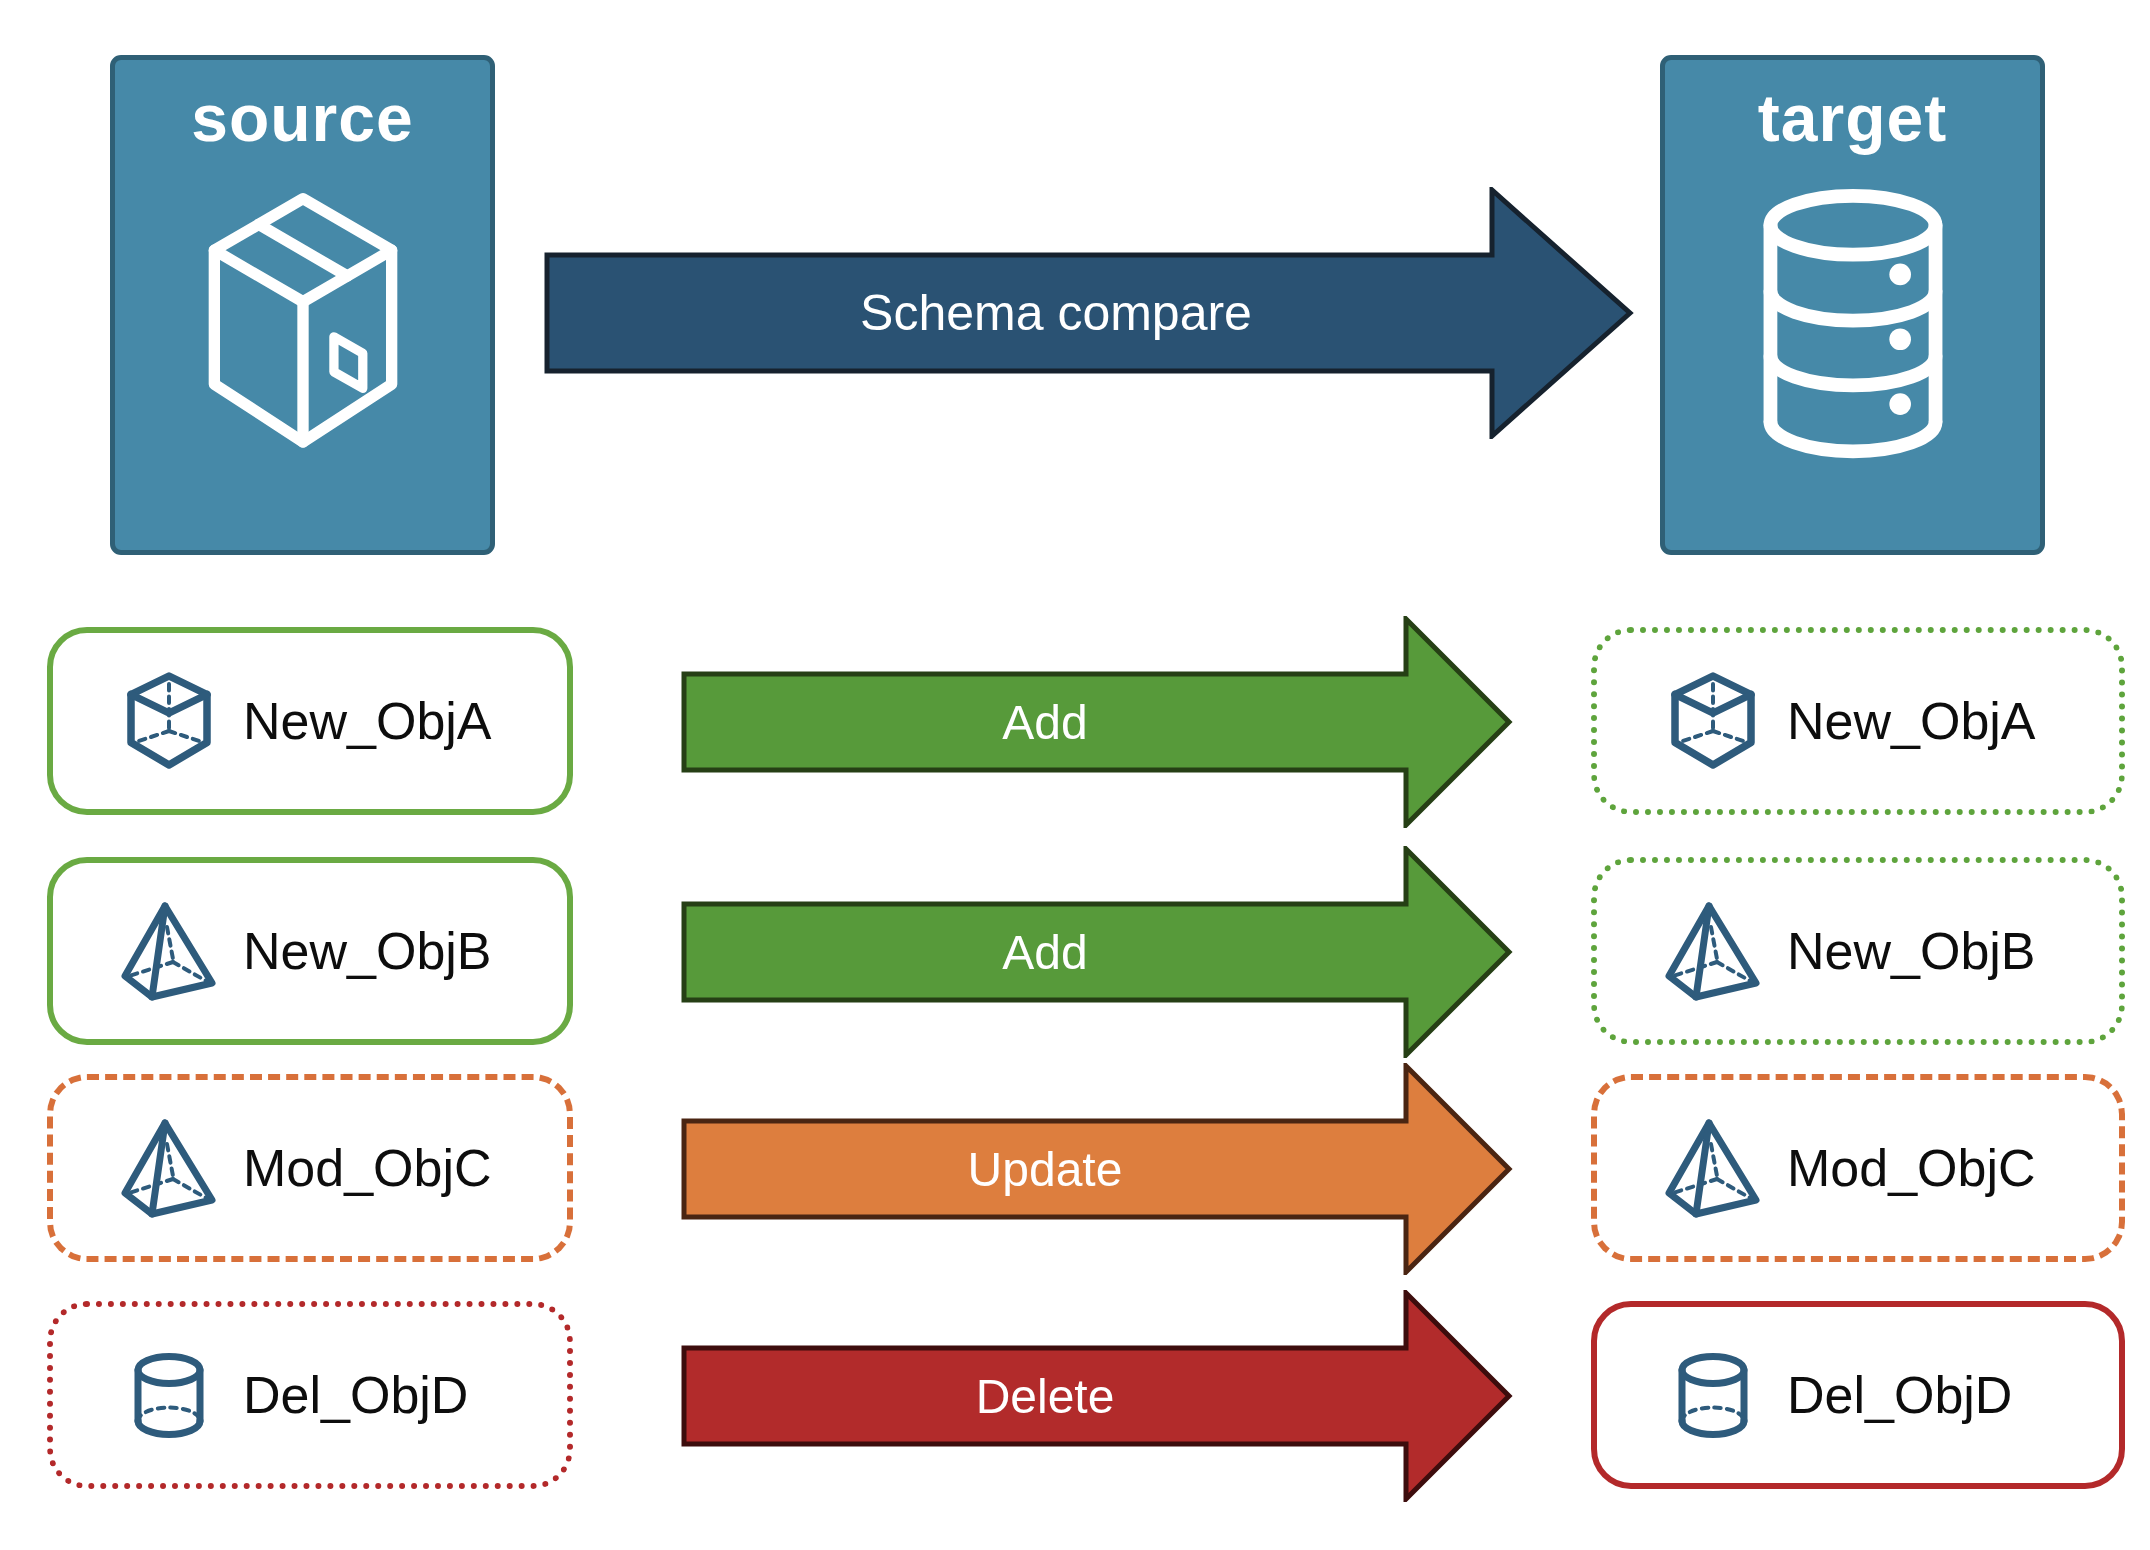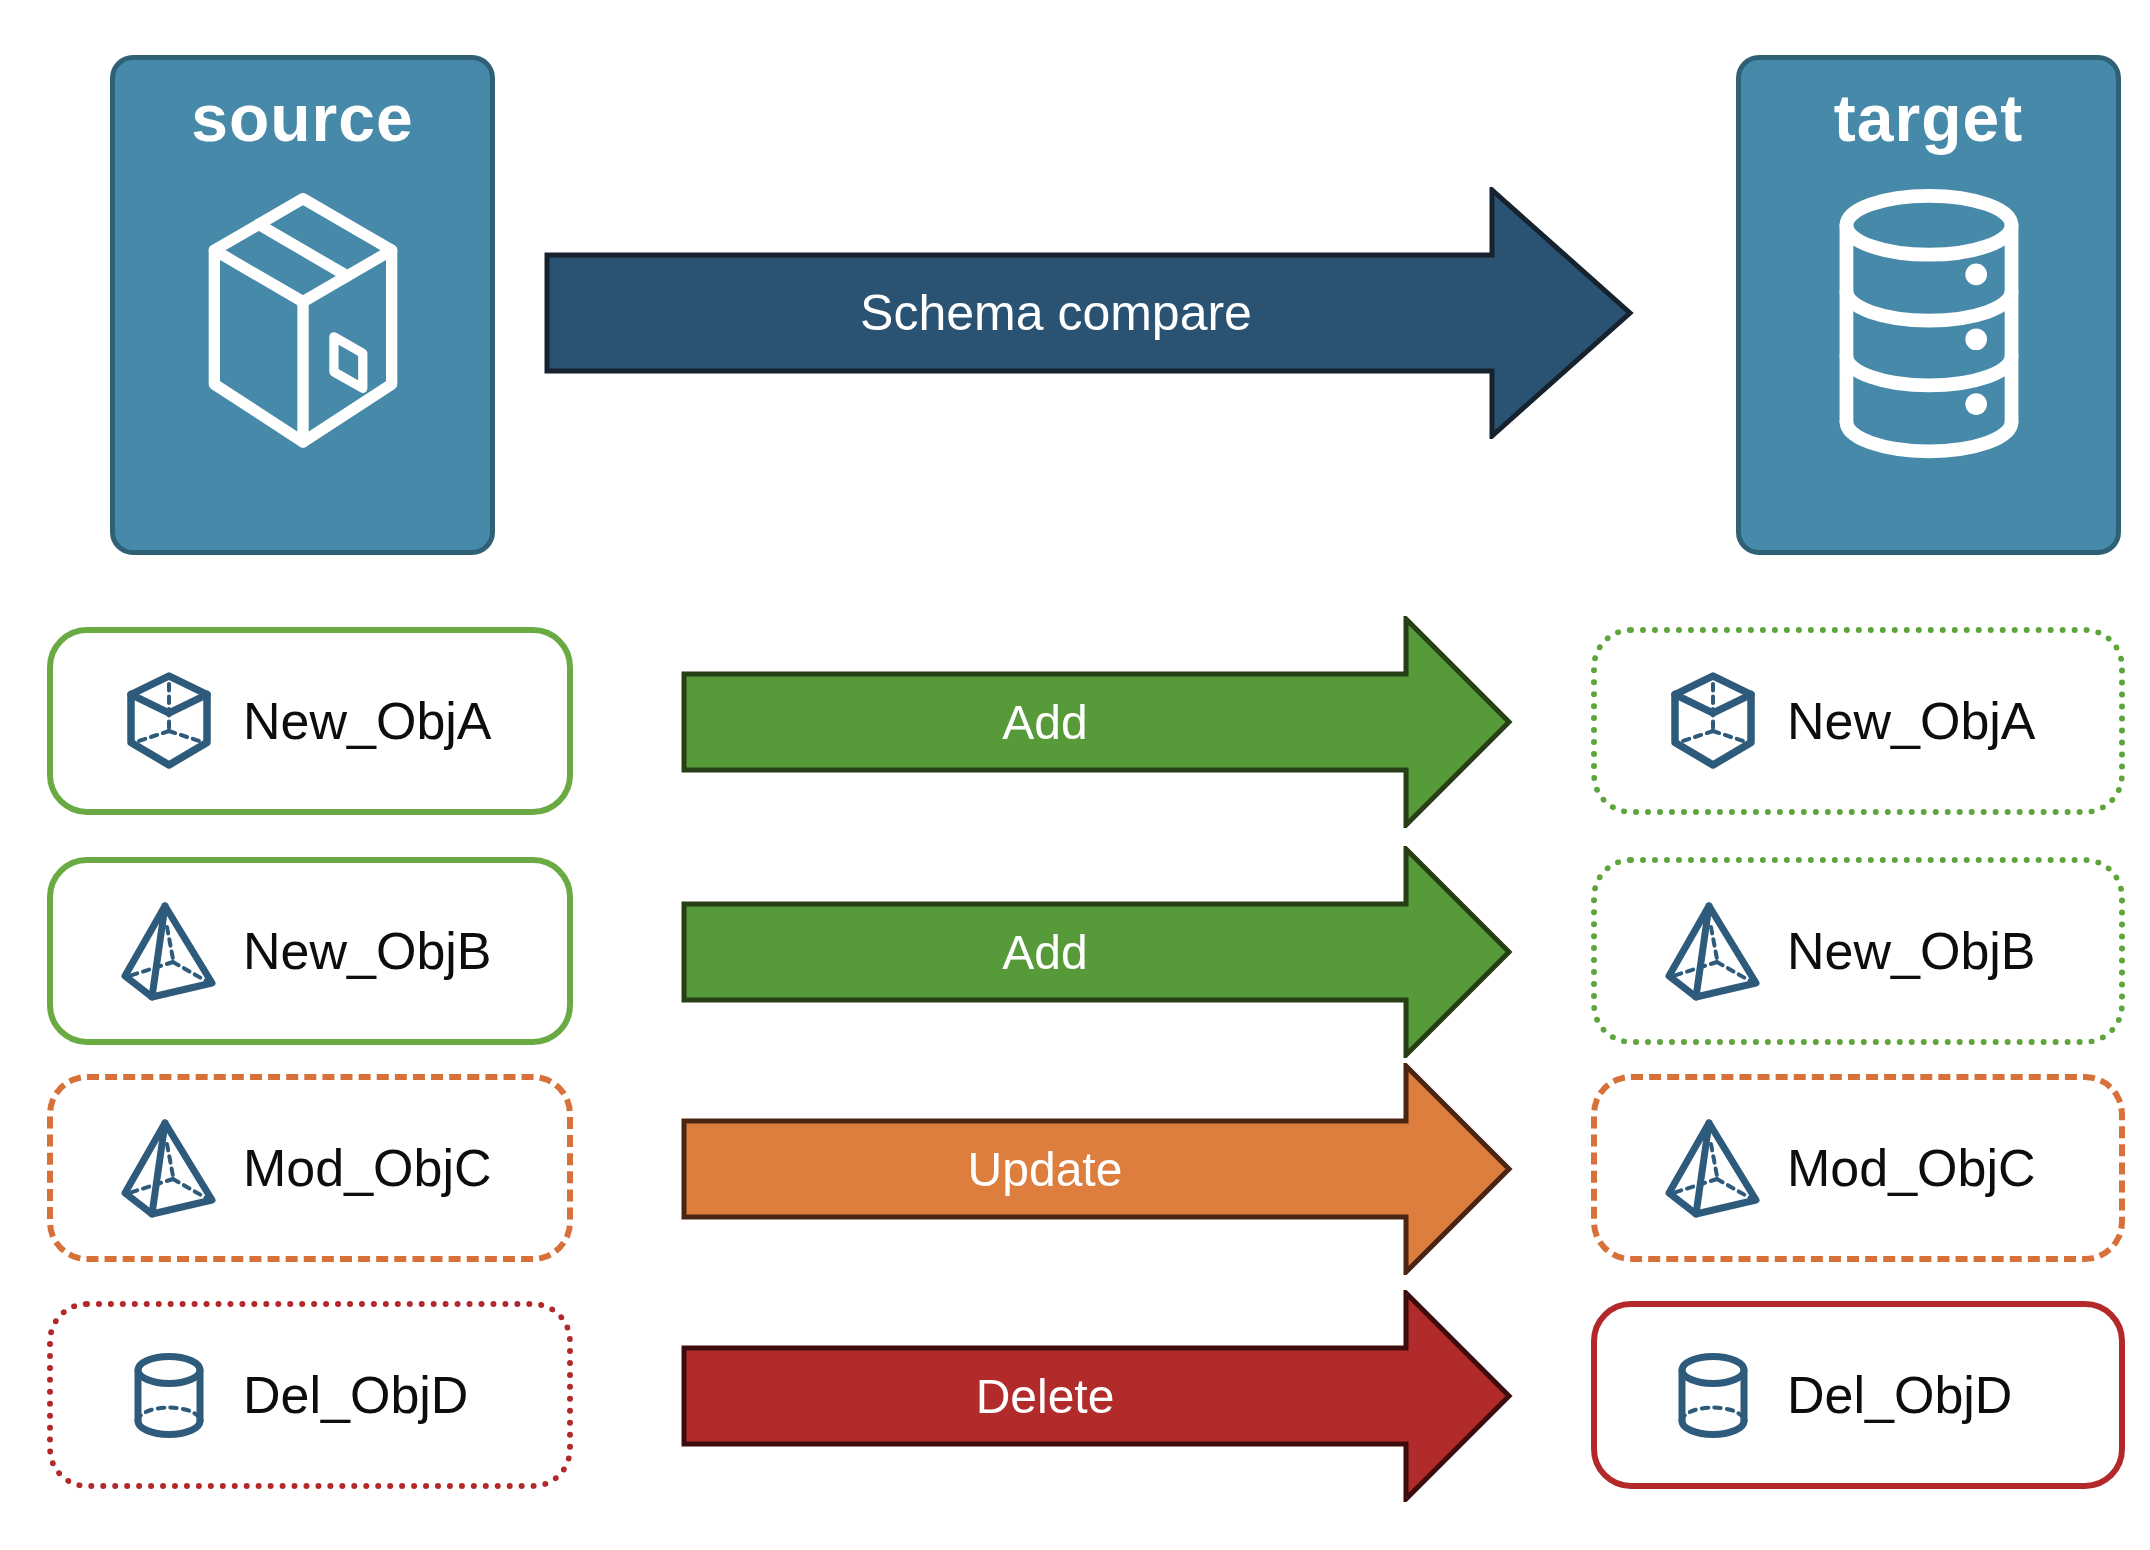--- a/index.html
+++ b/index.html
@@ -2,21 +2,21 @@
 <html><head>
 <meta charset="utf-8">
 <style>
   html,body{margin:0;padding:0;background:#ffffff;}
   .canvas{
     position:relative;width:2150px;height:1550px;background:#ffffff;overflow:hidden;
     font-family:"Liberation Sans",sans-serif;
   }
   .card{
     position:absolute;display:flex;flex-direction:column;align-items:center;
-    border-radius:23px;border:5px solid #2F6076;box-sizing:border-box;background:#4689A8;
+    border-radius:11px;border:5px solid #2F6076;box-sizing:border-box;background:#4689A8;
   }
   .card-title{font-size:66px;font-weight:bold;color:#ffffff;margin-top:20px;letter-spacing:1px;}
   .card-icon{margin-top:26px;color:#ffffff;}
   .objbox{
     position:absolute;display:flex;align-items:center;box-sizing:border-box;
     border-radius:40px;background:#ffffff;padding-left:66px;gap:24px;
   }
   .obj-icon{flex:0 0 auto;}
   .obj-label{font-size:52px;color:#0d0d0d;white-space:nowrap;}
   .row-arrow,.main-arrow{position:absolute;}
@@ -96,21 +96,21 @@
 
 <div class="canvas" id="canvas">
 
   <div class="card" id="source-card" style="left: 110px; top: 55px; width: 385px; height: 500px; background: rgb(70, 137, 168); border-color: rgb(47, 96, 118);">
     <div class="card-title">source</div>
     <svg class="card-icon" width="268" height="289" viewBox="0 0 130 140">
         <use href="#sym-box"></use>
       </svg>
   </div>
 
-  <div class="card" id="target-card" style="left: 1736px; top: 55px; width: 385px; height: 500px; background: rgb(70, 137, 168); border-color: rgb(47, 96, 118);">
+  <div class="card" id="target-card" style="left: 1660px; top: 55px; width: 385px; height: 500px; background: rgb(70, 137, 168); border-color: rgb(47, 96, 118);">
     <div class="card-title">target</div>
     <svg class="card-icon" width="236" height="285" viewBox="0 0 120 145">
         <use href="#sym-db"></use>
       </svg>
   </div>
 
   <svg class="main-arrow" id="main-arrow" style="left:544px;top:187px;" width="1092" height="252" viewBox="0 0 1092 252">
     <polygon id="main-arrow-shape" points="3,68 948,68 948,3 1086,126 948,249 948,184 3,184" stroke-width="5" fill="#2A5273" stroke="#16222E"></polygon>
     <text class="arr-text" x="512" y="126">Schema compare</text>
   </svg>

